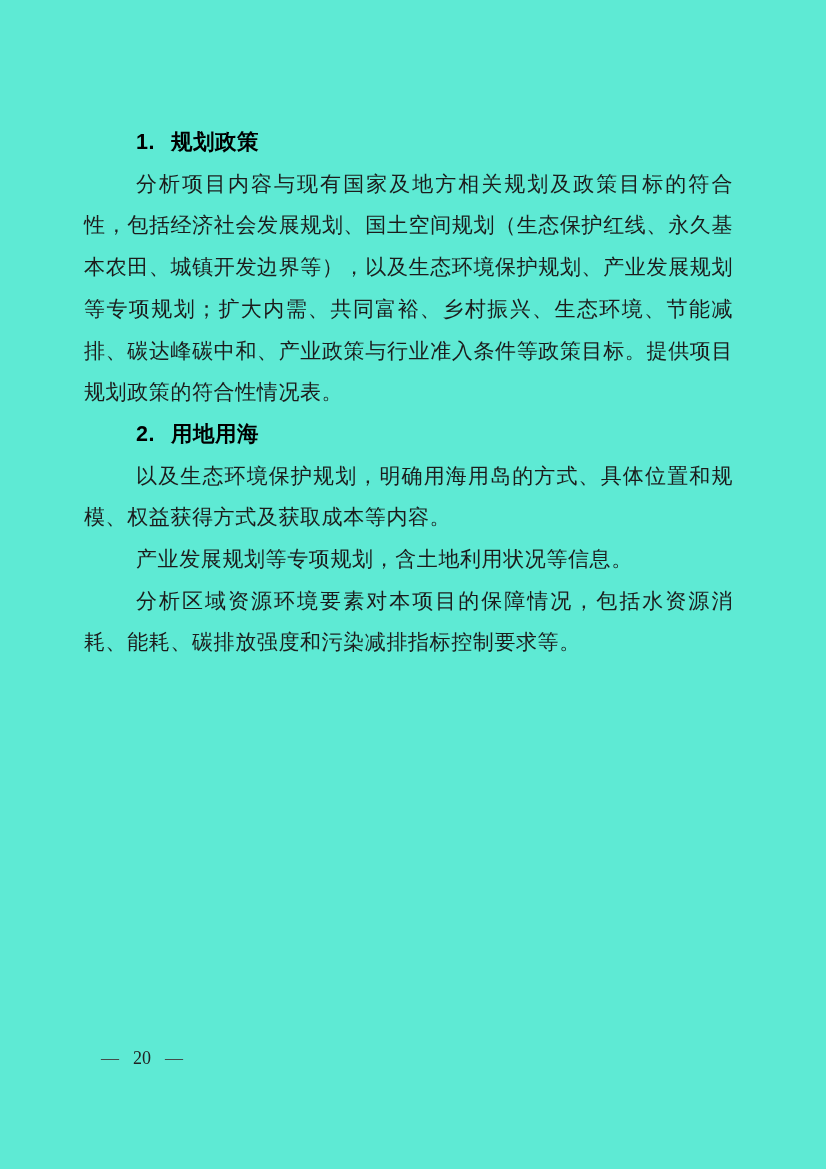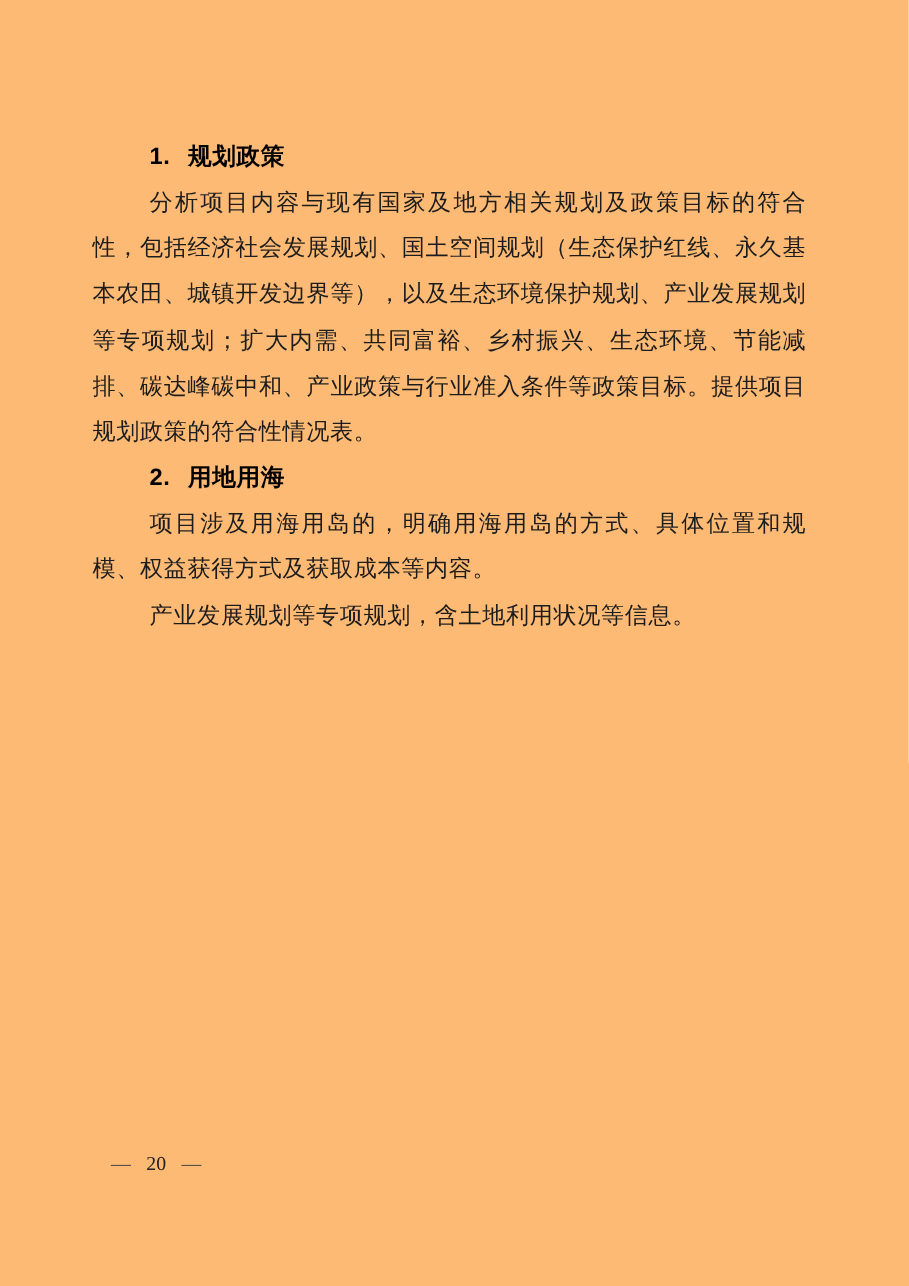--- a/index.html
+++ b/index.html
@@ -8,21 +8,21 @@
     width: 826px;
     height: 1169px;
     position: relative;
     overflow: hidden;
     font-family: "Liberation Serif", "DejaVu Serif", serif;
     color: #1c1c1c;
   }
   .page {
     position: absolute;
     inset: 0;
-    background: #fdba74;
+    background: #5eead4;
   }
   .content {
     position: absolute;
     left: 84px;
     top: 122px;
     width: 649px;
     font-size: 21px;
     line-height: 41.7px;
     letter-spacing: 0.6px;
   }
@@ -70,23 +70,24 @@
 </head>
 <body>
 
 <div class="page">
   <div class="content">
 
     <h2 class="heading"><span class="h-num">1.</span><span class="h-title">规划政策</span></h2>
     <p class="para">分析项目内容与现有国家及地方相关规划及政策目标的符合性，包括经济社会发展规划、国土空间规划（生态保护红线、永久基本农田、城镇开发边界等），以及生态环境保护规划、产业发展规划等专项规划；扩大内需、共同富裕、乡村振兴、生态环境、节能减排、碳达峰碳中和、产业政策与行业准入条件等政策目标。提供项目规划政策的符合性情况表。</p>
 
     <h2 class="heading"><span class="h-num">2.</span><span class="h-title">用地用海</span></h2>
-    <p class="para">项目涉及用海用岛的，明确用海用岛的方式、具体位置和规模、权益获得方式及获取成本等内容。</p>
+    <p class="para">以及生态环境保护规划，明确用海用岛的方式、具体位置和规模、权益获得方式及获取成本等内容。</p>
     <p class="para">产业发展规划等专项规划，含土地利用状况等信息。</p>
 
+    <p class="para">分析区域资源环境要素对本项目的保障情况，包括水资源消耗、能耗、碳排放强度和污染减排指标控制要求等。</p>
 
   </div>
 
   <div class="footer">
     <span class="dash">—</span>
     <span class="page-num">20</span>
     <span class="dash">—</span>
   </div>
 </div>
 

